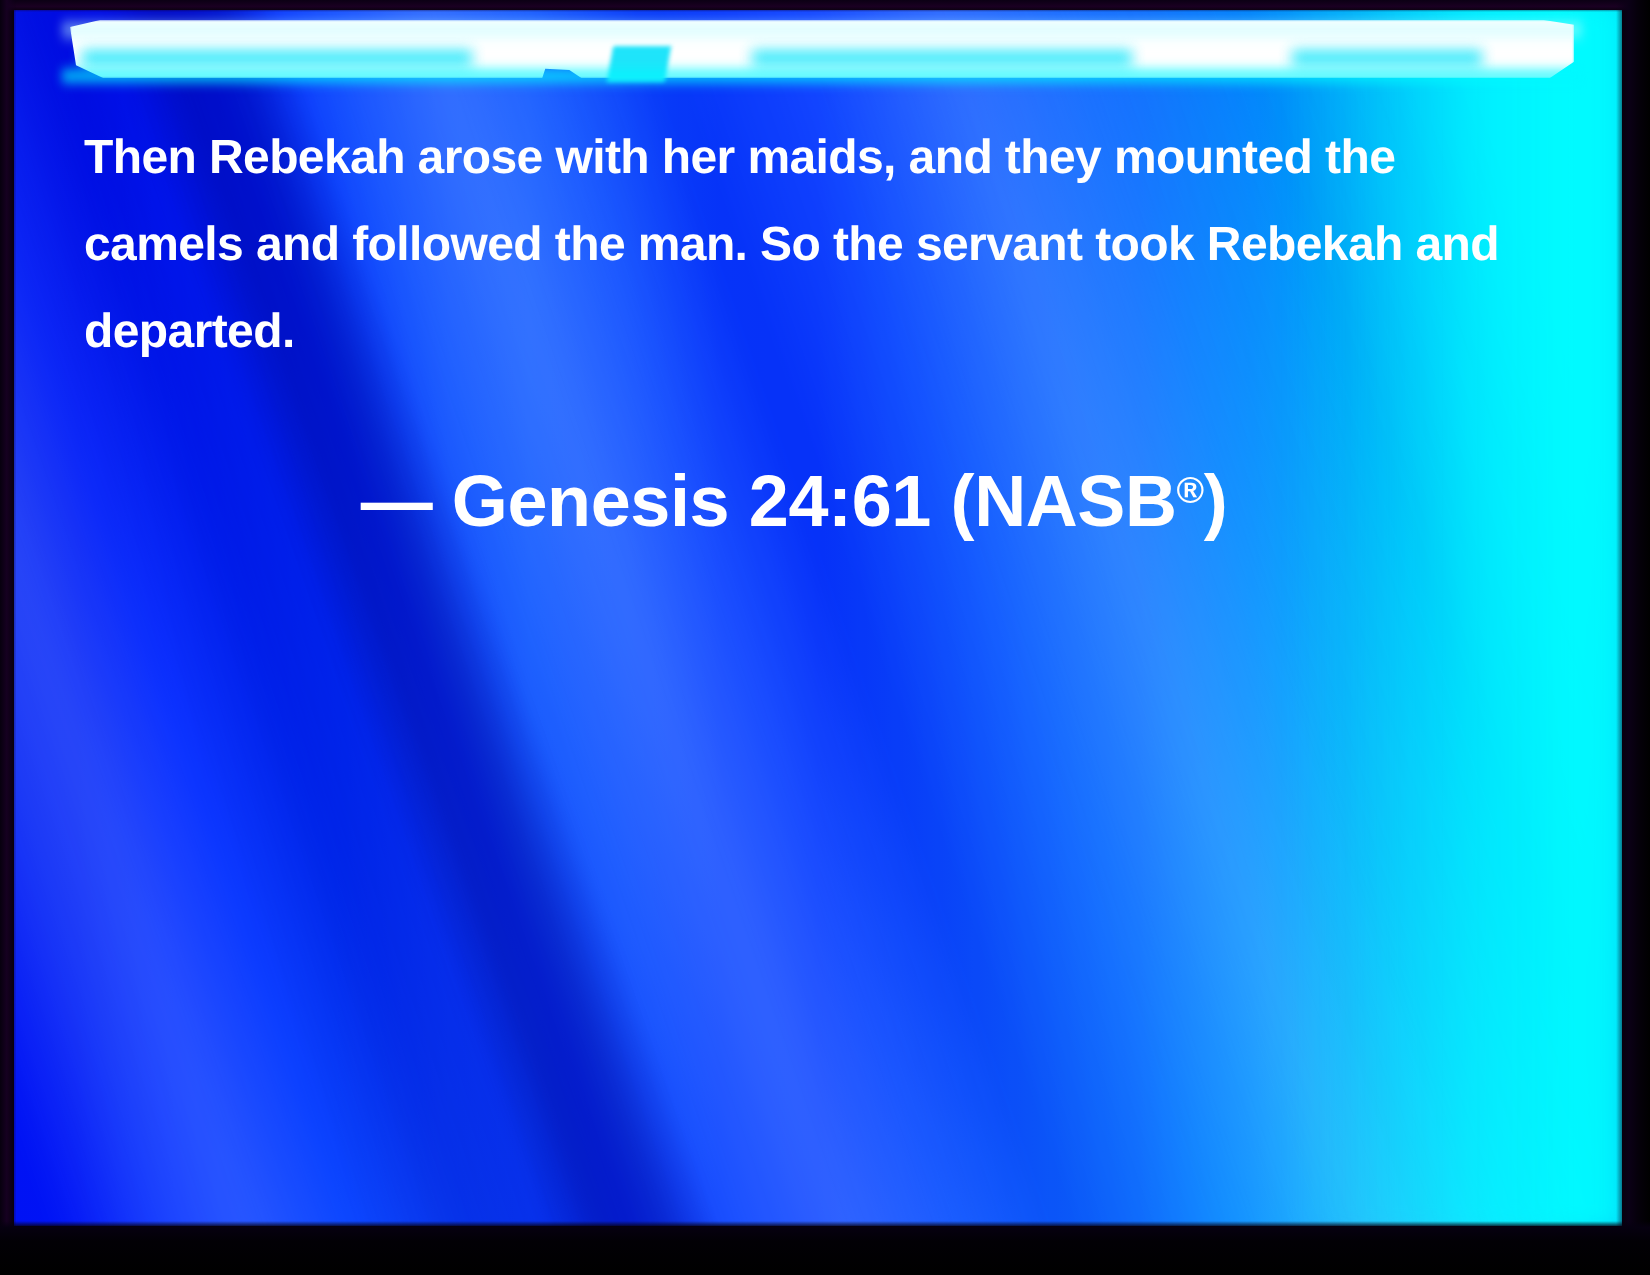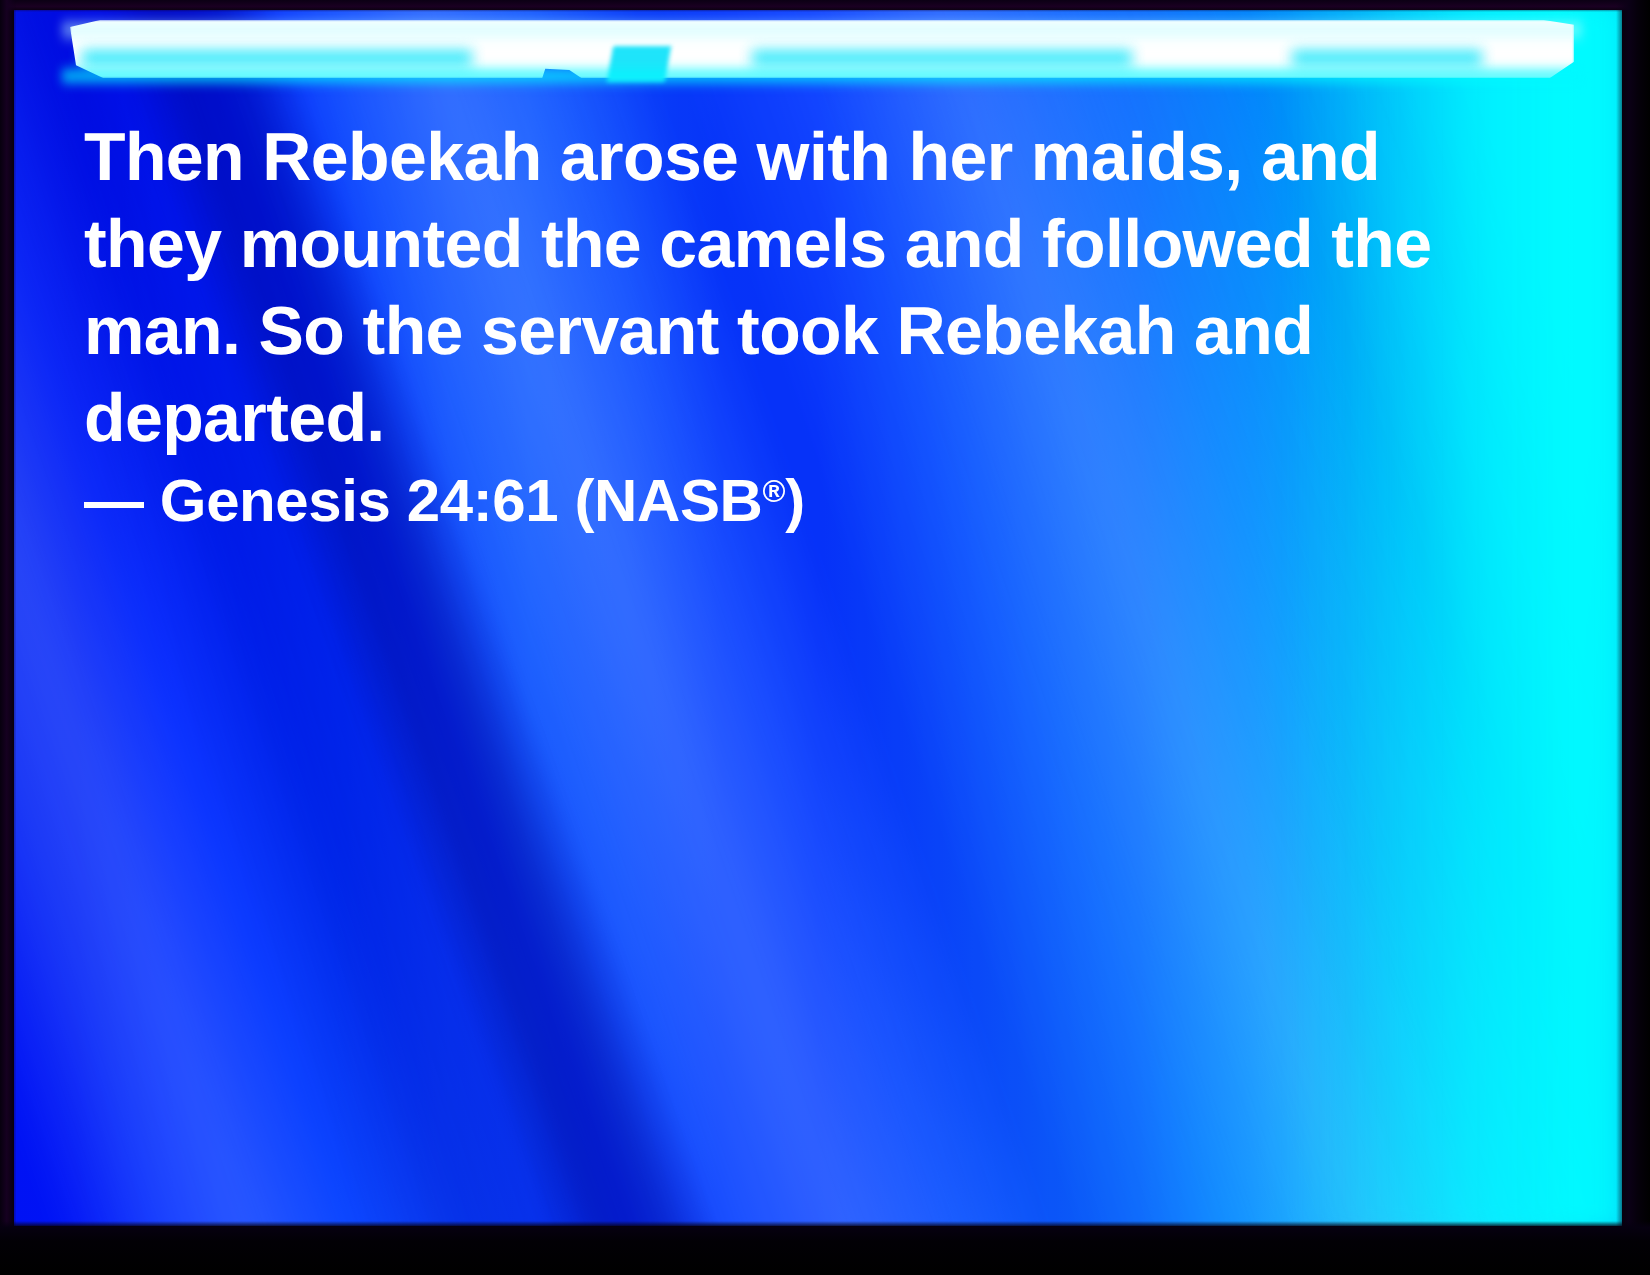--- a/index.html
+++ b/index.html
@@ -197,41 +197,41 @@
 
   
 
   .verse {
     position: absolute;
     left: 84px;
     top: 114px;
     width: 1420px;
     color: #ffffff;
     font-weight: 700;
-    font-size: 68px;
+    font-size: 48px;
     line-height: 87px;
     letter-spacing: -0.6px;
     font-stretch: condensed;
     text-rendering: geometricPrecision;
   }
 
   .verse-body {
     display: block;
     white-space: pre-wrap;
   }
 
   .citation {
     position: absolute;
     left: 84px;
     top: 459px;
     width: 1420px;
-    text-align: left;
+    text-align: center;
     color: #ffffff;
     font-weight: 700;
-    font-size: 60px;
+    font-size: 72px;
     line-height: 84px;
     letter-spacing: -0.4px;
     white-space: nowrap;
   }
 
   .citation sup {
     font-size: 0.52em;
     vertical-align: 0.62em;
     line-height: 0;
     font-weight: 700;

